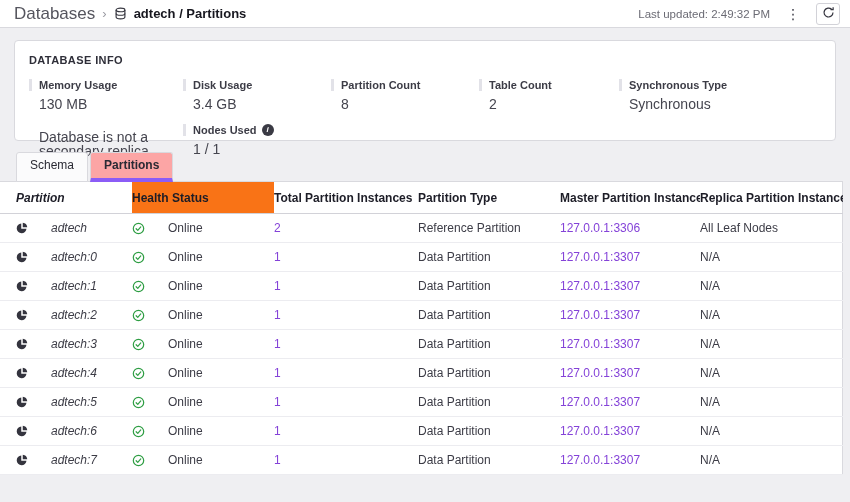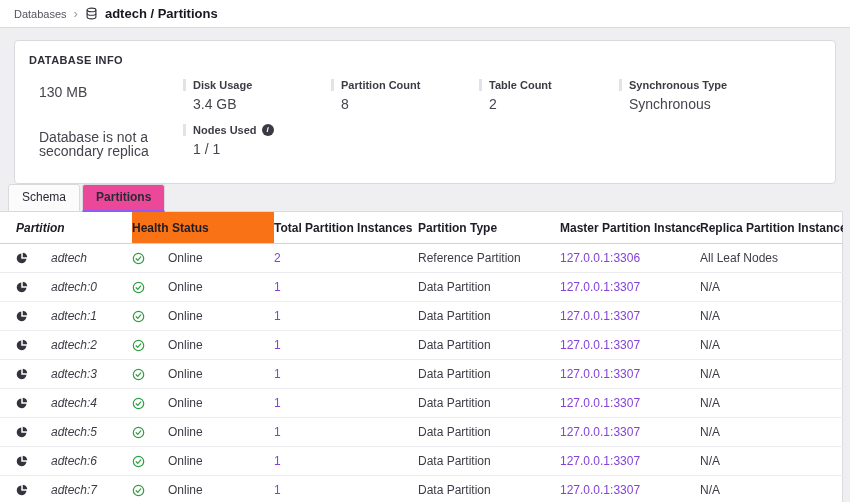--- a/index.html
+++ b/index.html
@@ -21,63 +21,63 @@
     color:var(--ink-soft);
     font-size:12px;
   }
   
   .topbar{
     height:28px;background:#fff;border-bottom:1px solid var(--line);
     display:flex;align-items:center;justify-content:space-between;
     padding:0 10px 0 14px;
   }
   .breadcrumb{display:flex;align-items:center;gap:7px;}
-  .crumb-root{color:#55555e;cursor:pointer;font-size:11px;}
+  .crumb-root{color:#55555e;cursor:pointer;font-size:17px;}
   .crumb-sep{color:#9a9aa2;font-size:13px;}
   .db-icon{display:inline-flex;align-items:center;}
   .db-icon svg{stroke:#34343e;fill:none;stroke-width:1.4;}
   .crumb-current{color:#17171f;font-weight:700;font-size:13px;}
   .topbar-right{display:flex;align-items:center;gap:10px;}
   .last-updated{color:var(--muted);font-size:11.5px;}
   .kebab{border:none;background:none;color:#3a3a44;font-size:14px;line-height:1;
     padding:2px 6px;cursor:pointer;}
   .refresh-btn{width:24px;height:22px;border:1px solid #d2d2d8;border-radius:3px;
     background:#fff;display:flex;align-items:center;justify-content:center;cursor:pointer;}
   .refresh-btn svg{stroke:#34343e;fill:none;stroke-width:1.5;}
   
   .info-card{
     margin:12px 14px 0 14px;background:#fff;border:1px solid var(--line);
-    border-radius:4px;padding:13px 14px 12px 14px;height:144px;
+    border-radius:4px;padding:13px 14px 12px 14px;height:101px;
   }
   .card-title{font-size:11px;font-weight:700;letter-spacing:.4px;color:#2e2e38;}
   .metrics-row{display:flex;margin-top:13px;}
   .metric{padding-right:10px;}
   .metric.w1{width:154px}.metric.w2{width:148px}.metric.w3{width:148px}
   .metric.w4{width:140px}.metric.w5{flex:1}
   .metric-label{
     border-left:3px solid #e2e2e8;padding-left:7px;
     font-size:11px;font-weight:700;color:#3c3c46;
     display:flex;align-items:center;gap:5px;line-height:12px;
   }
   .metric-value{margin-top:6px;padding-left:10px;font-size:14px;color:#45454f;line-height:14px;}
   .metric-value.wrap{max-width:140px;}
   .info-i{
     width:12px;height:12px;border-radius:50%;background:#3a3a44;color:#fff;
     display:inline-flex;align-items:center;justify-content:center;flex:0 0 12px;
     font-size:8px;font-style:italic;font-weight:700;cursor:pointer;
   }
   .info-i::after{content:"i";}
   
-  .tabs{display:flex;position:relative;z-index:2;margin-bottom:-1px;padding-left:8px;}
+  .tabs{display:flex;margin-top:11px;position:relative;z-index:2;margin-bottom:-1px;padding-left:16px;}
   .tab{
     padding:5px 13px 6px 13px;font-size:12px;color:#2a2a34;background:#fbfbfc;
     border:1px solid var(--line);border-bottom:1px solid var(--line);
     border-radius:3px 3px 0 0;margin-right:2px;cursor:pointer;
   }
-  .tab.active{background:#ec4899;border-bottom:2px solid #8b5cf6;font-weight:700;}
+  .tab.active{background:#fca5a5;border-bottom:4px solid #8b5cf6;font-weight:700;}
   
   .table-wrap{
     background:#fff;border-top:1px solid var(--line);border-right:1px solid var(--line);
     width:843px;position:relative;z-index:1;
   }
   table{border-collapse:collapse;table-layout:fixed;width:843px;}
   col.c1{width:132px}col.c2{width:142px}col.c3{width:144px}
   col.c4{width:142px}col.c5{width:140px}col.c6{width:143px}
   th{
     text-align:left;font-size:12px;font-weight:700;color:#1d1d27;
@@ -106,27 +106,40 @@
     <span class="crumb-sep">›</span>
     <span class="db-icon">
       <svg width="13" height="13" viewBox="0 0 16 16">
         <ellipse cx="8" cy="3.6" rx="5.4" ry="2.2"></ellipse>
         <path d="M2.6 3.6v8.8c0 1.2 2.4 2.2 5.4 2.2s5.4-1 5.4-2.2V3.6"></path>
         <path d="M2.6 8c0 1.2 2.4 2.2 5.4 2.2S13.4 9.2 13.4 8"></path>
       </svg>
     </span>
     <span class="crumb-current">adtech / Partitions</span>
   </div>
+  <div class="topbar-right">
+    <span class="last-updated">Last updated: 2:49:32 PM</span>
+    <button class="kebab">⋮</button>
+    <button class="refresh-btn">
+      <span>
+        <svg width="13" height="13" viewBox="0 0 16 16">
+          <path d="M13.5 8a5.5 5.5 0 1 1-1.7-3.95"></path>
+          <path d="M13.7 1.4v3.1h-3.1"></path>
+        </svg>
+      </span>
+    </button>
+  </div>
 </div>
 
 <div class="info-card">
   <div class="card-title">DATABASE INFO</div>
 
   <div class="metrics-row">
     <div class="metric w1">
+      <div class="metric-label">Memory Usage</div>
       <div class="metric-value">130 MB</div>
     </div>
     <div class="metric w2">
       <div class="metric-label">Disk Usage</div>
       <div class="metric-value">3.4 GB</div>
     </div>
     <div class="metric w3">
       <div class="metric-label">Partition Count</div>
       <div class="metric-value">8</div>
     </div>

